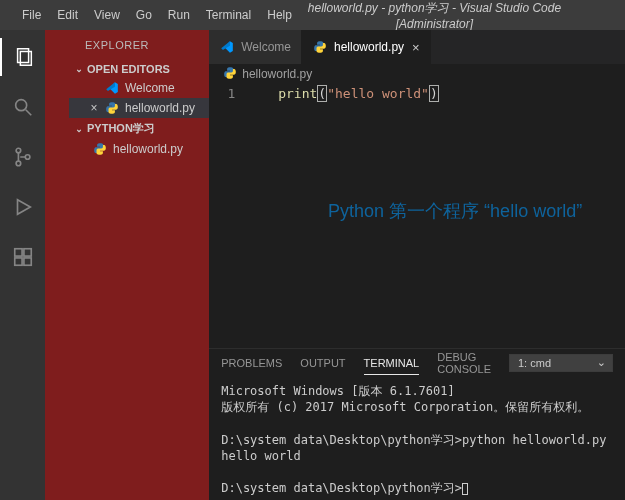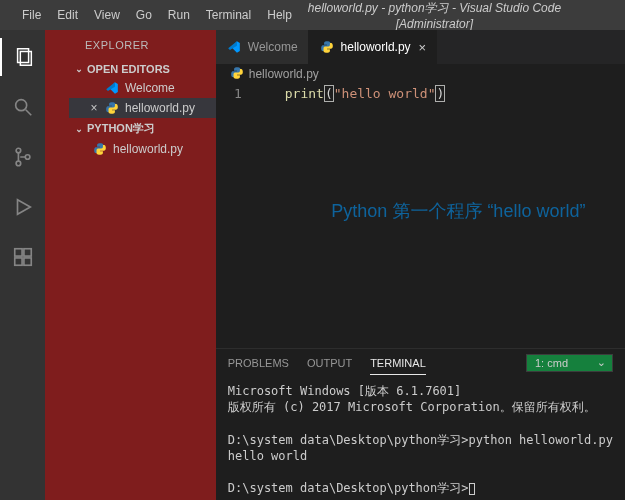--- a/index.html
+++ b/index.html
@@ -35,21 +35,21 @@
   .tok-fn { color: #dcdcaa; margin-left: 29px; }
   .tok-punc { color: #d4d4d4; }
   .tok-str { color: #ce9178; }
   .tok-cursor { border:1px solid #aeafad; padding:0 0px;}
   .watermark { position: absolute; left: 50%; top: 48%; transform: translate(-50%,-50%); color: #0e639c; font-size: 18px; white-space: nowrap; font-family: "Segoe UI", sans-serif; margin-left: 38px;}
   .panel { height: 152px; background: #1e1e1e; border-top: 1px solid #2d2d2d; display: flex; flex-direction: column; }
   .panel-tabs { height: 28px; display: flex; align-items: center; padding: 0 12px; gap: 18px; color: #969696; font-size: 11px; }
   .panel-tab { cursor: pointer; padding: 5px 0;}
   .panel-tab.active { color: #e7e7e7; border-bottom: 1px solid #e7e7e7; }
   .panel-right { margin-left: auto; display: flex; align-items: center; }
-  .dropdown { background: #15803d; color: #cccccc; padding: 2px 22px 2px 8px; font-size: 11px; position: relative; border:1px solid #3c3c3c; cursor:pointer; width: 87px;}
+  .dropdown { background: #404040; color: #cccccc; padding: 2px 22px 2px 8px; font-size: 11px; position: relative; border:1px solid #3c3c3c; cursor:pointer; width: 104px;}
   .dropdown::after { content: "⌄"; position: absolute; right: 6px; top: 1px; color: #cccccc; }
   .terminal-body { flex: 1; padding: 6px 12px; font-family: Consolas, monospace; font-size: 12px; color: #cccccc; line-height: 1.35; white-space: pre; overflow: hidden;}
   .prompt-caret { display:inline-block; width:6px; height:12px; border:1px solid #cccccc; vertical-align: middle;}
   .vsicon-svg { width:14px; height:14px; }
 </style>
 </head>
 <body>
 
 <div class="titlebar">
   <div class="menu">
@@ -180,20 +180,21 @@
         <span class="tok-fn">print</span><span class="tok-punc tok-cursor">(</span><span class="tok-str">"hello world"</span><span class="tok-punc tok-cursor">)</span>
       </div>
       <div class="watermark">Python 第一个程序 “hello world”</div>
     </div>
 
     <div class="panel">
       <div class="panel-tabs">
         <div class="panel-tab">PROBLEMS</div>
         <div class="panel-tab">OUTPUT</div>
         <div class="panel-tab active">TERMINAL</div>
+        <div class="panel-tab">DEBUG CONSOLE</div>
         <div class="panel-right">
           <div class="dropdown">1: cmd</div>
         </div>
       </div>
       <div class="terminal-body"><span>Microsoft Windows [版本 6.1.7601]</span>
 <span>版权所有 (c) 2017 Microsoft Corporation。保留所有权利。</span>
 
 <span>D:\system data\Desktop\python学习&gt;python helloworld.py</span>
 <span>hello world</span>
 

